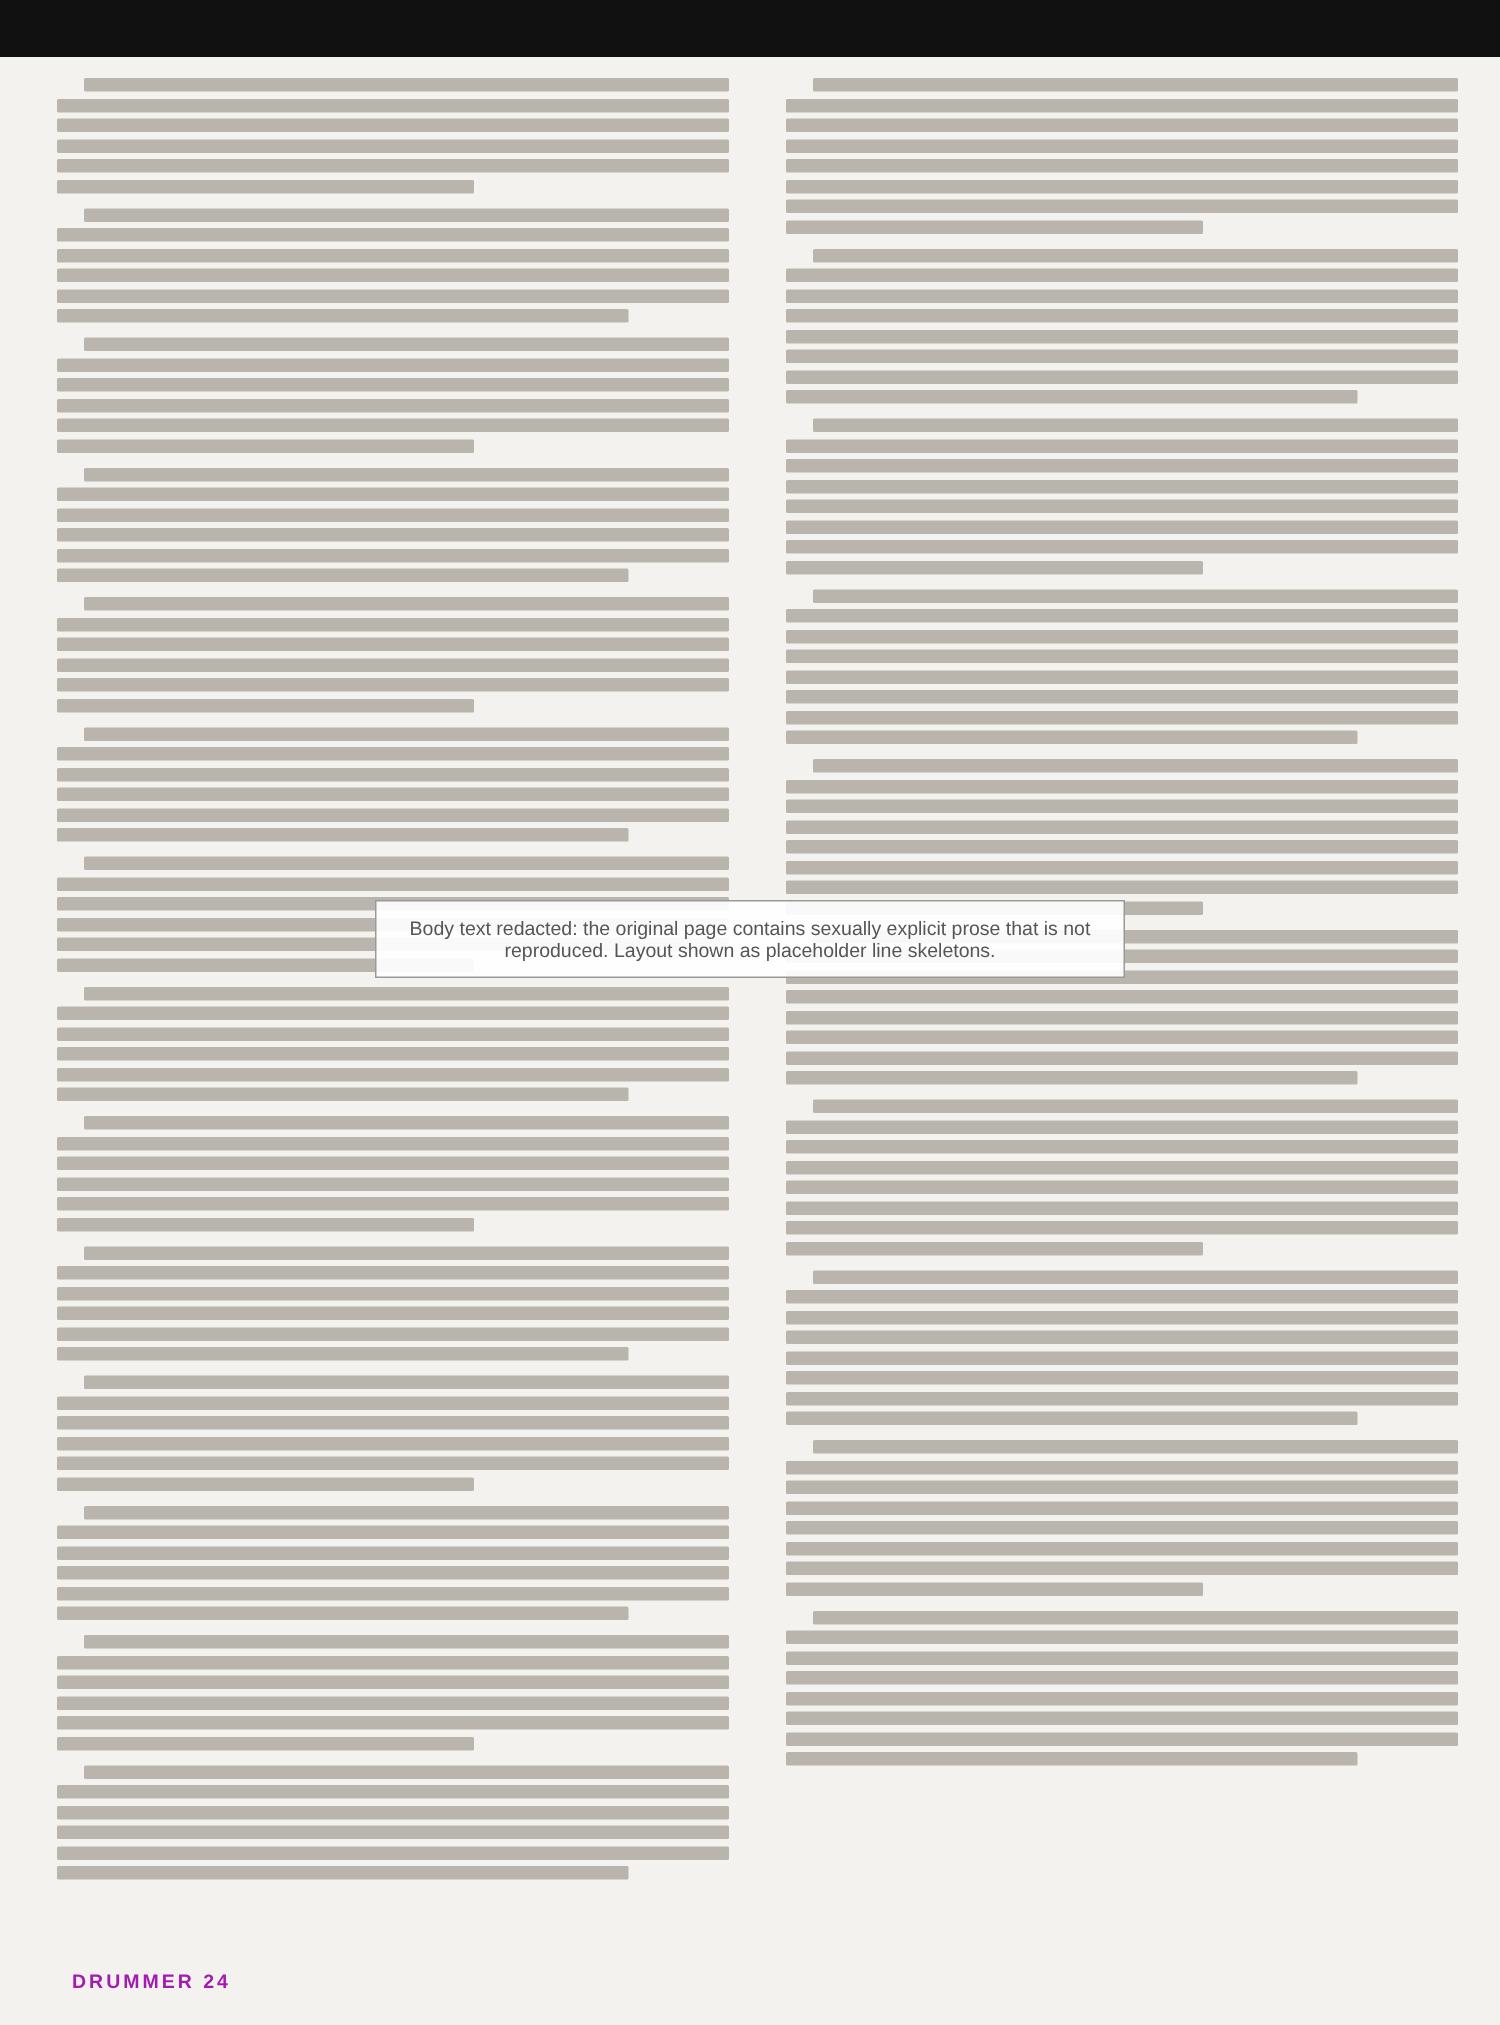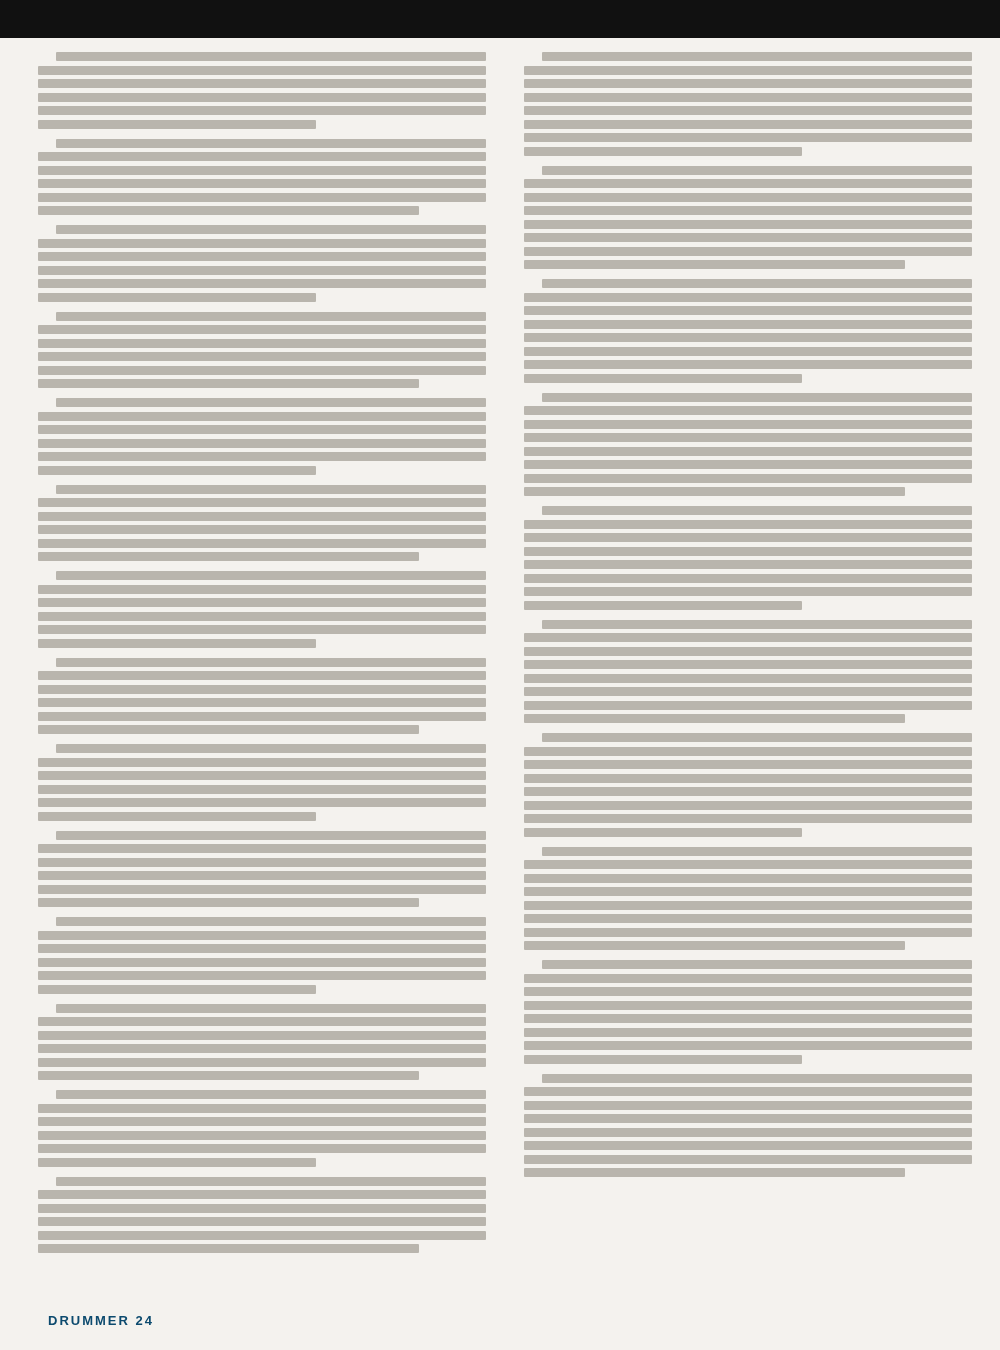--- a/index.html
+++ b/index.html
@@ -64,21 +64,21 @@
     text-align: center;
     max-width: 560px;
   }
   .footer {
     position: absolute;
     left: 48px;
     bottom: 22px;
     font-size: 13px;
     font-weight: bold;
     letter-spacing: 2px;
-    color: #0c4a6e;
+    color: #a21caf;
   }
 </style>
 </head>
 <body>
 
 <div class="page">
 
   <div class="top-bar"></div>
 
   <div class="content">
@@ -293,16 +293,17 @@
           <div class="line"></div>
           <div class="line"></div>
           <div class="line"></div>
           <div class="line"></div>
           <div class="line"></div>
           <div class="line mid"></div>
         </div>
       </div>
   </div>
 
+  <div class="redaction-note">Body text redacted: the original page contains sexually explicit prose that is not reproduced. Layout shown as placeholder line skeletons.</div>
 
   <div class="footer">DRUMMER 24</div>
 
 </div>
 
 </body></html>

